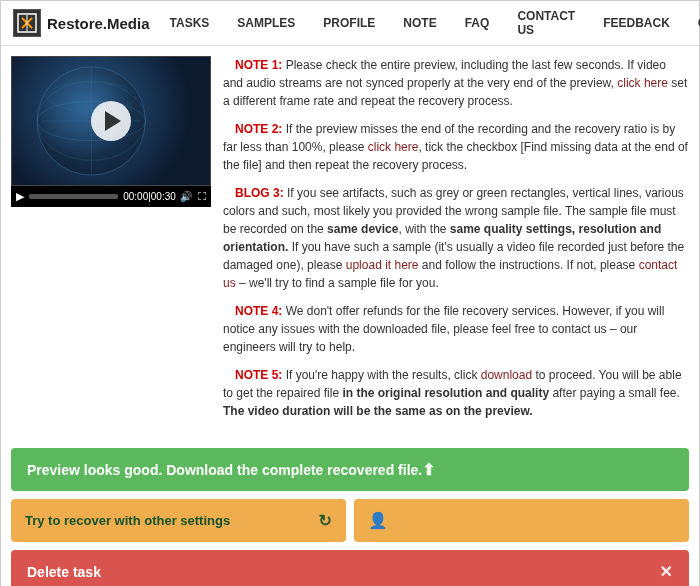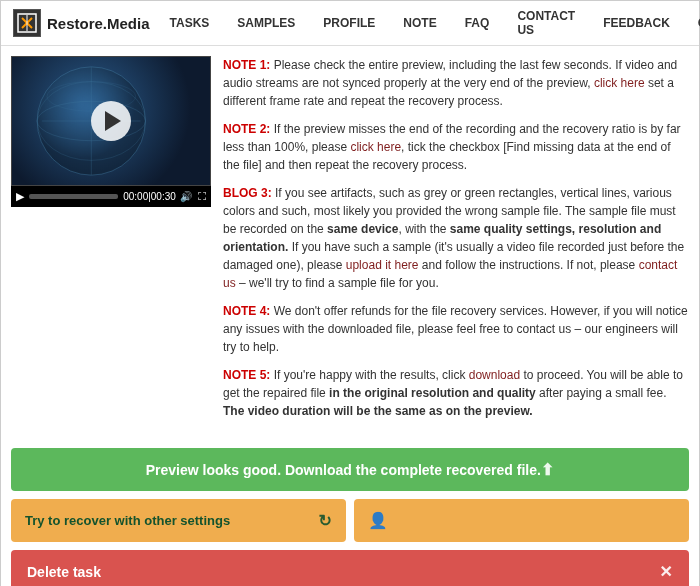--- a/index.html
+++ b/index.html
@@ -153,36 +153,37 @@
       flex: 1;
     }
     .note {
       margin-bottom: 10px;
       font-size: 12px;
       line-height: 1.5;
       color: #333;
     }
     .note-label {
       font-weight: bold;
+      margin-left: 12px;
     }
     .note-red .note-label { color: #cc0000; }
     .note-link {
       color: #7f1d1d;
       cursor: pointer;
     }
     .note-bold { font-weight: bold; }
 
     
     .buttons-section {
       padding: 8px 10px 10px;
     }
     .btn-green {
       display: flex;
       align-items: center;
-      justify-content: center;
+      justify-content: flex-start;
       background: #5cb85c;
       color: #fff;
       padding: 12px 16px;
       border-radius: 4px;
       margin-bottom: 8px;
       cursor: pointer;
       font-size: 14px;
       font-weight: bold;
     }
     .btn-row {

